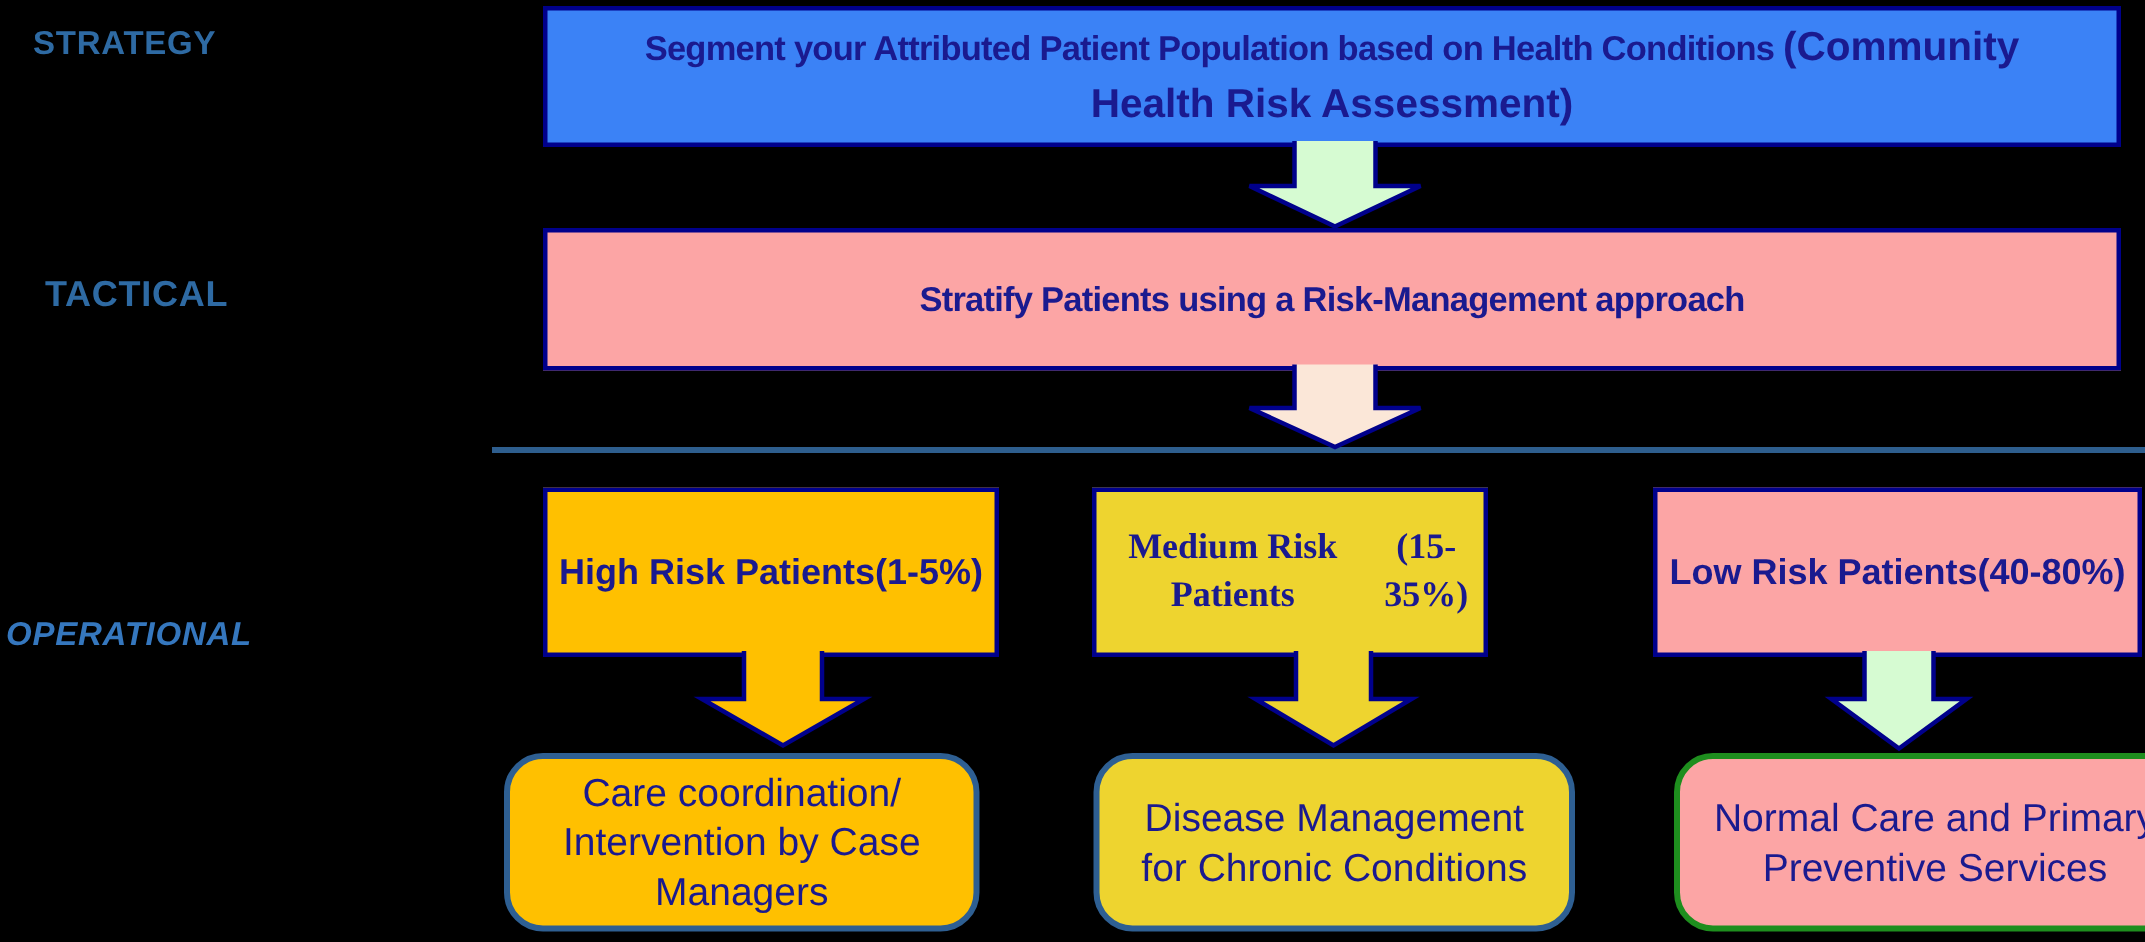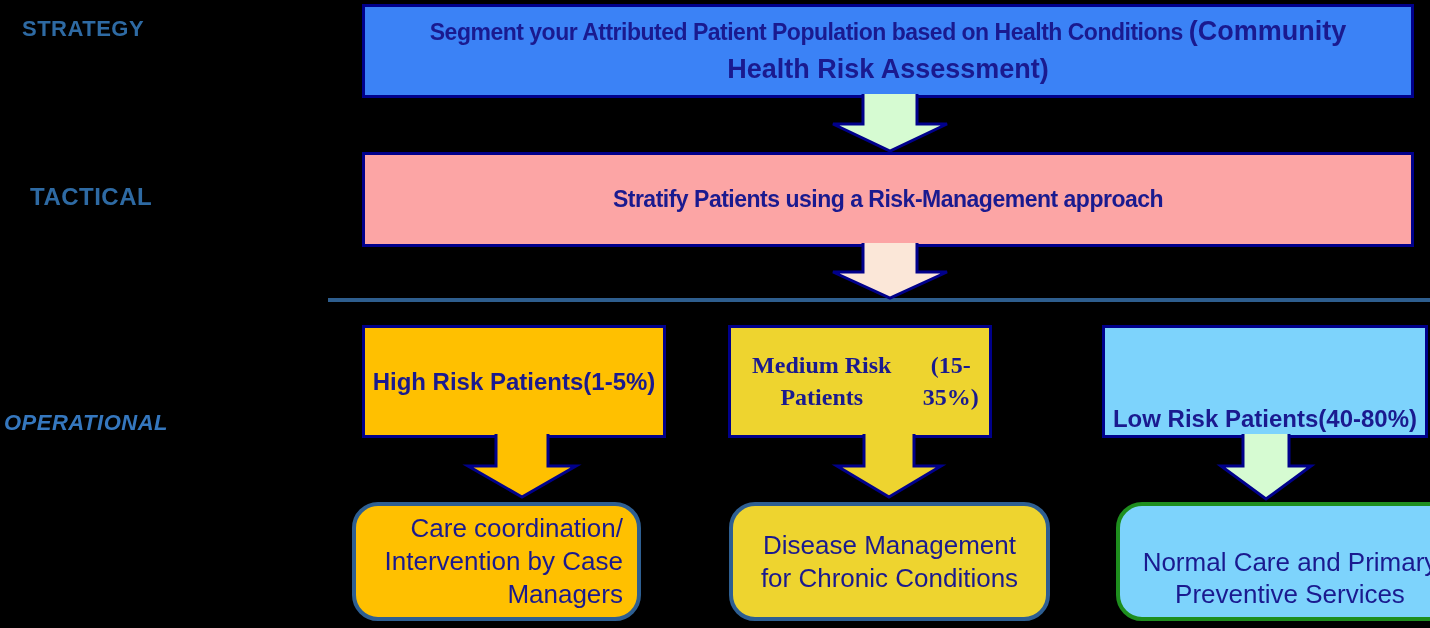--- a/index.html
+++ b/index.html
@@ -36,21 +36,21 @@
   }
   .wide-box .emphasis{
     font-weight:bold;font-size:27px;letter-spacing:0;line-height:1.4;
   }
   .risk-box{
     top:325px;height:113px;
     font-weight:bold;font-size:24px;line-height:1.32;
   }
   .risk-gold{background:#FFC000;}
   .risk-yellow{background:#EED42F;}
-  .risk-green{background:#7dd3fc;align-items:flex-end;}
+  .risk-green{background:#fca5a5;}
   .action-box{
     top:502px;height:119px;
     border-width:4px;border-radius:26px;
     font-size:26px;font-weight:normal;line-height:1.26;
     padding:6px 14px;
   }
   .action-box.steel-border{border-color:#2E5F92;}
   .action-box.green-border{border-color:#1E8E1E;}
   .divider{
     position:absolute;left:328px;top:298px;width:1102px;height:4px;
@@ -89,21 +89,21 @@
   </div>
   <div class="box risk-box risk-yellow" style="left:728px;width:264px;font-family:Liberation Serif, serif;">
     <div>Medium Risk Patients</div>
     <div>(15-35%)</div>
   </div>
   <div class="box risk-box risk-green" style="left:1102px;width:326px;">
     <div>Low Risk Patients</div>
     <div>(40-80%)</div>
   </div>
 
-  <div class="box action-box risk-gold steel-border" style="left:352px;width:289px;text-align:right;">
+  <div class="box action-box risk-gold steel-border" style="left:336px;width:317px;">
     <span>Care coordination/ Intervention by Case Managers</span>
   </div>
   <div class="box action-box risk-yellow steel-border" style="left:729px;width:321px;">
     <span>Disease Management for Chronic Conditions</span>
   </div>
   <div class="box action-box risk-green green-border" style="left:1116px;width:348px;">
     <span>Normal Care and Primary Preventive Services</span>
   </div>
 
   <svg id="arrow-layer" viewBox="0 0 1430 628">

